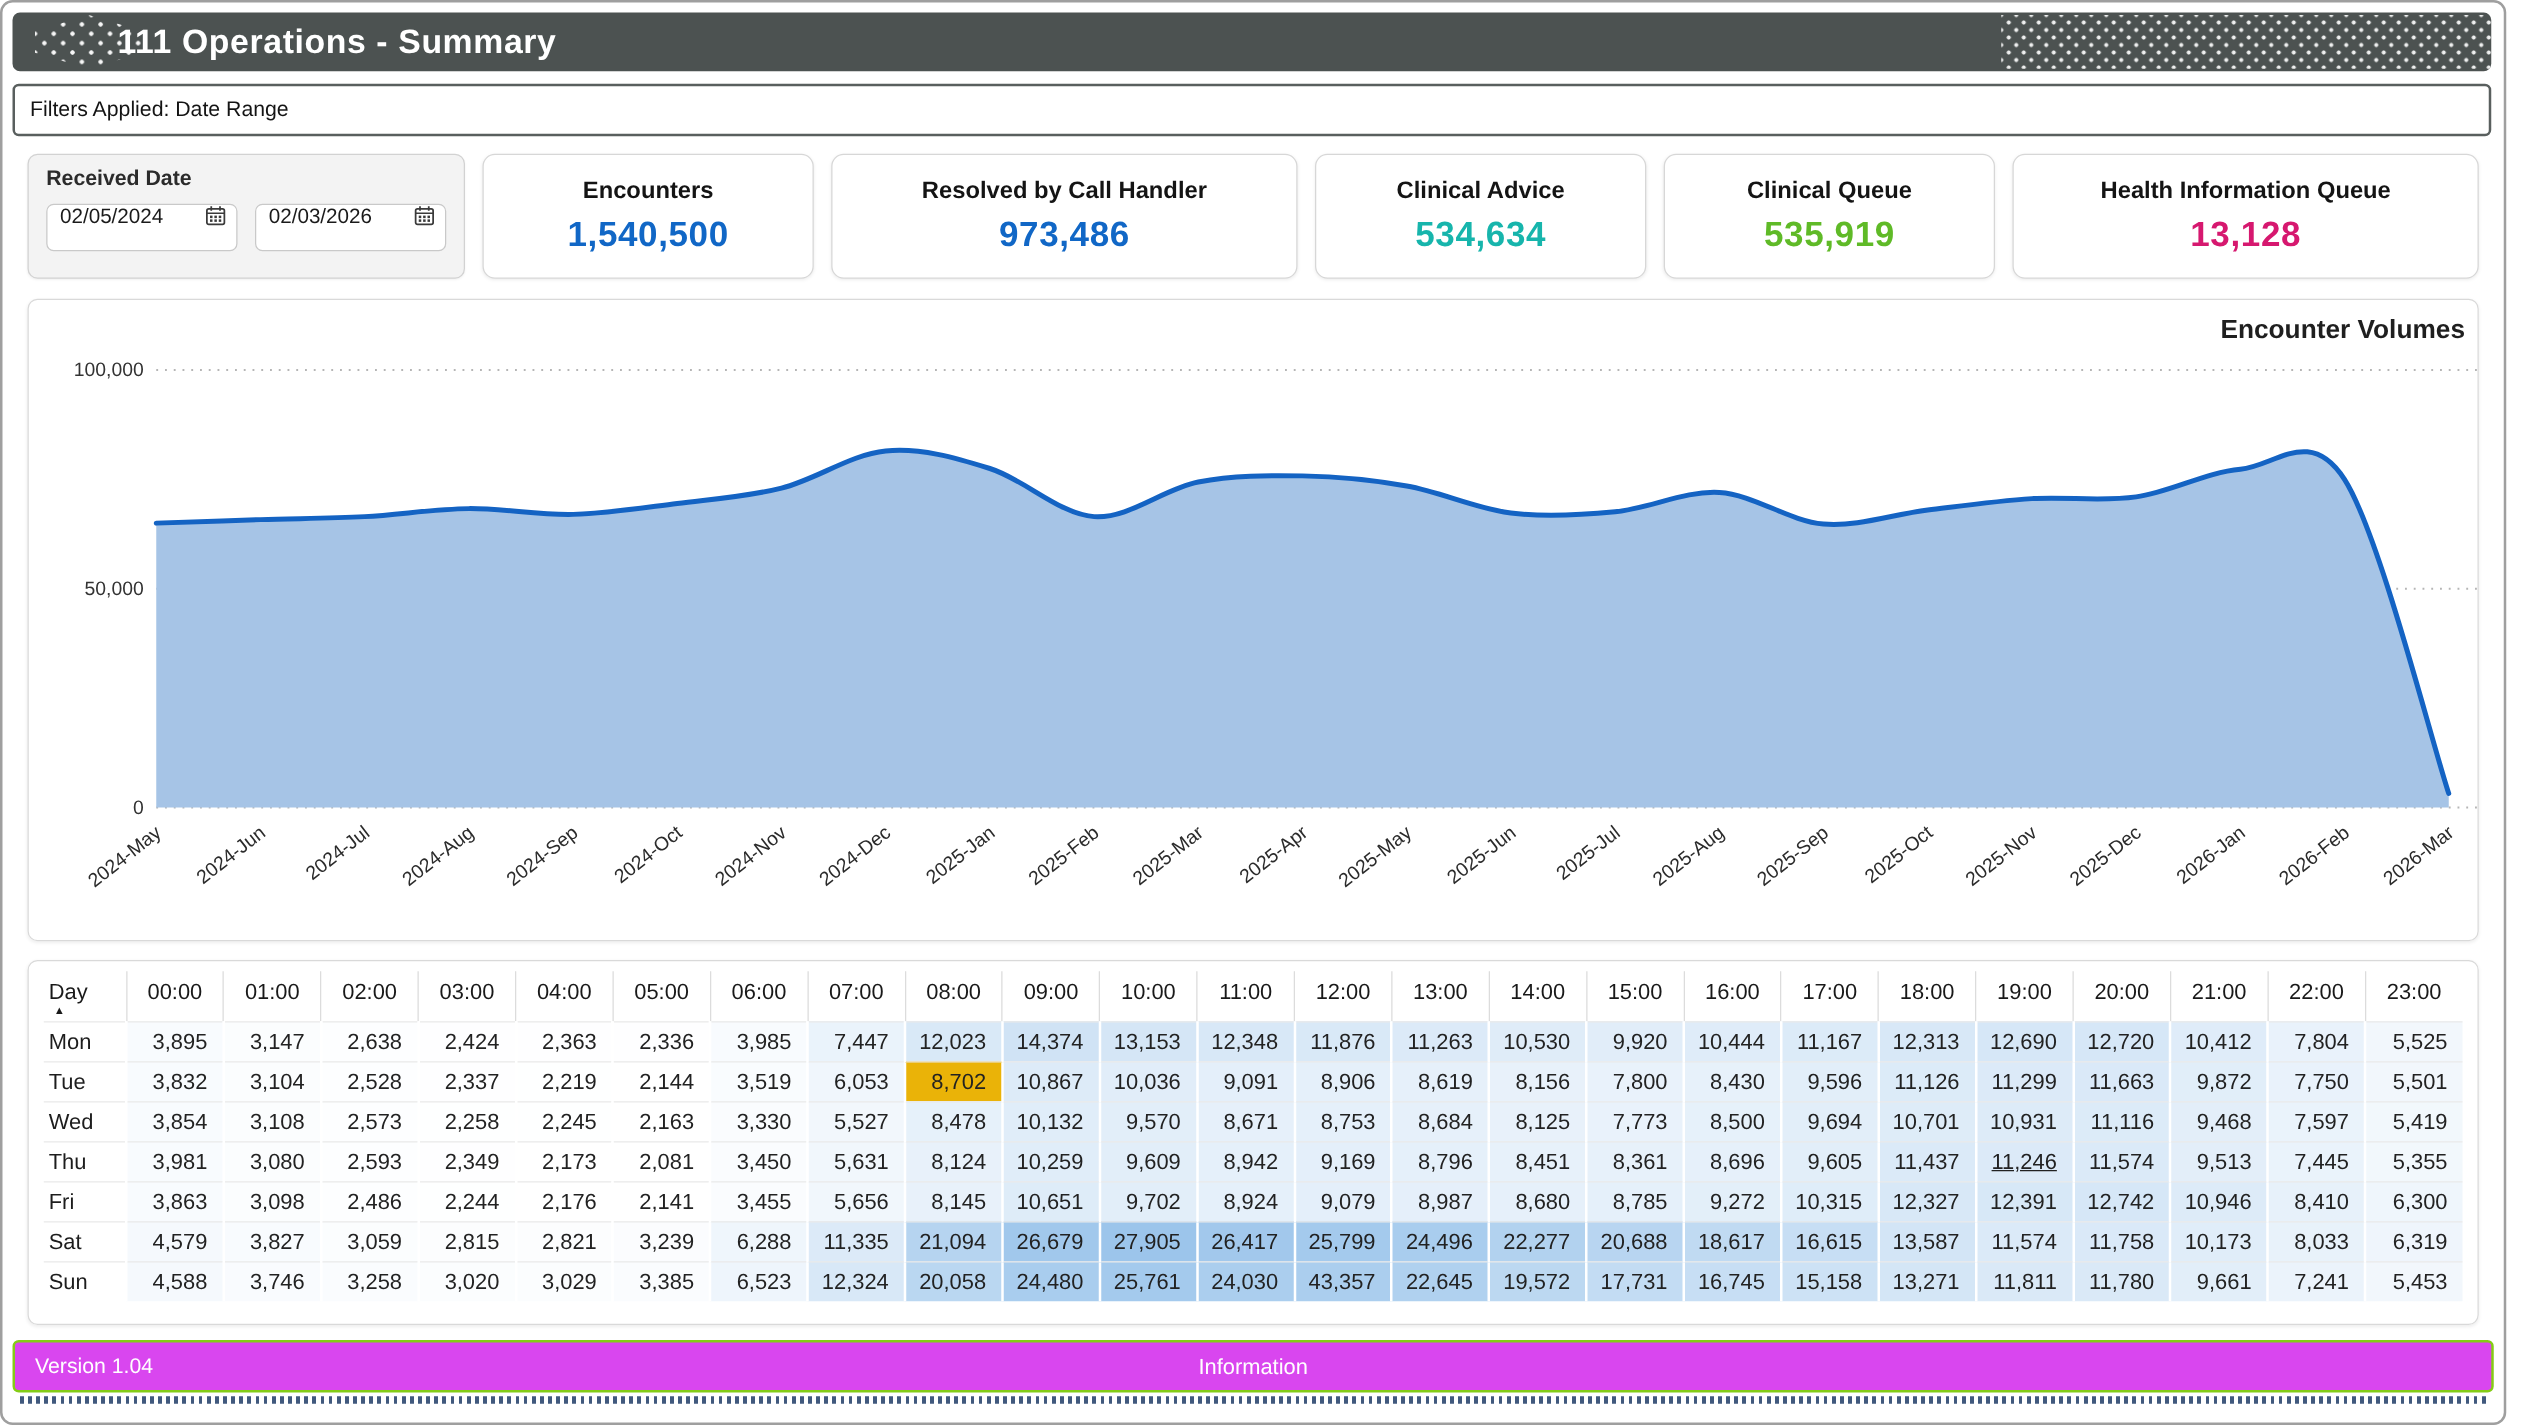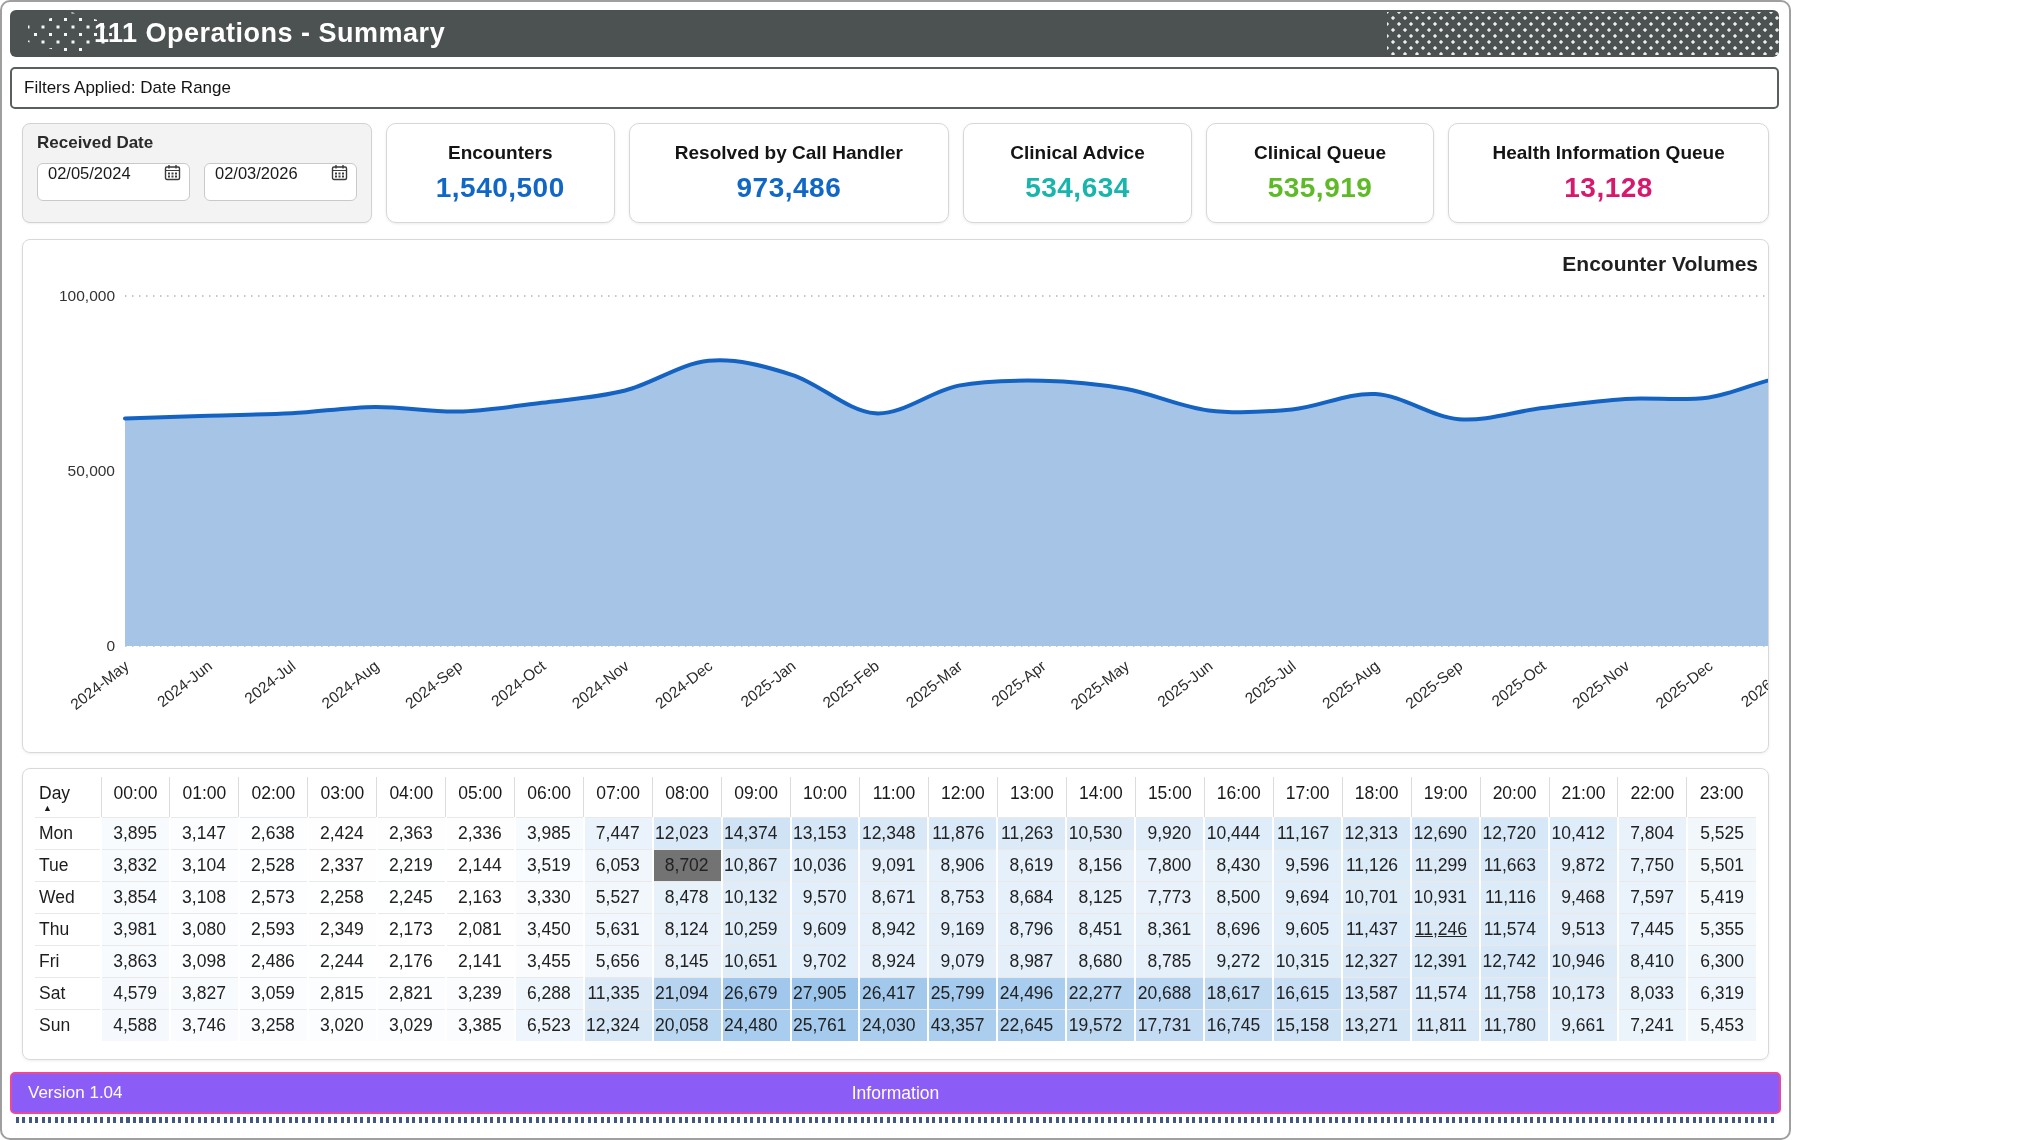--- a/index.html
+++ b/index.html
@@ -1,17 +1,17 @@
 <!DOCTYPE html>
 <html><head>
 <meta charset="utf-8">
 <style>
   * { box-sizing: border-box; margin: 0; padding: 0; }
   html,body { width: 2027px; height: 1140px; background: #fff; font-family: "Liberation Sans", sans-serif; }
-  .page { position: relative; width: 1791px; height: 1140px; border: 2px solid #9f9f9f; border-radius: 10px; overflow: hidden; background: #fff; }
+  .page { position: relative; width: 2005px; height: 1140px; border: 2px solid #9f9f9f; border-radius: 10px; overflow: hidden; background: #fff; }
 
   
   .titlebar { position: relative; margin: 8px 10px 0 8px; height: 47px; background: #4c5251; border-radius: 6px; display: flex; align-items: center; overflow: hidden; }
   .titlebar h1 { color: #fff; font-size: 27px; font-weight: 700; padding-left: 84px; letter-spacing: .5px; position: relative; z-index: 2; }
   .dots-left { position: absolute; left: 18px; top: 2px; bottom: 2px; width: 86px;
     background-image: radial-gradient(circle, rgba(255,255,255,.95) 1.5px, transparent 2px), radial-gradient(circle, rgba(255,255,255,.95) 1.5px, transparent 2px);
     background-size: 15px 15px, 15px 15px; background-position: 0 0, 7.5px 7.5px;
     clip-path: polygon(50% 0%, 100% 30%, 100% 70%, 50% 100%, 0% 70%, 0% 30%); }
   .dots-right { position: absolute; right: 0; top: 2px; bottom: 2px; width: 392px;
     background-image: radial-gradient(circle, rgba(255,255,255,.9) 1.4px, transparent 1.9px), radial-gradient(circle, rgba(255,255,255,.9) 1.4px, transparent 1.9px);
@@ -43,21 +43,21 @@
   
   .table-card { margin: 15px 20px 0 20px; height: 292px; border: 1px solid #d9d9d9; border-radius: 8px; box-shadow: 0 1px 3px rgba(0,0,0,.07); padding: 8px 12px 6px 12px; overflow: hidden; }
   table.heat { width: 100%; border-collapse: collapse; table-layout: fixed; }
   table.heat th { font-size: 17.5px; font-weight: 400; color: #191919; height: 40px; text-align: center; border-left: 1px solid #dcdcdc; vertical-align: top; padding-top: 6px; cursor: pointer; }
   table.heat th.day-col { width: 66px; text-align: left; border-left: none; padding-left: 4px; }
   .sort-arrow { display: block; font-size: 9px; line-height: 8px; color: #1a1a1a; padding-left: 4px; }
   table.heat td { font-size: 17.5px; color: #222; height: 32px; text-align: right; padding-right: 12px; border-top: 1px solid #e9e9e9; border-left: 2px solid #fff; cursor: pointer; }
   table.heat td.day-cell { text-align: left; padding-left: 4px; background: #fff !important; color: #1d1d1d; border-left: none; }
 
   
-  .footer { position: relative; margin: 12px 8px 0 8px; height: 42px; background: #8b5cf6; border: 2px solid #ec4899; border-radius: 5px; display: flex; align-items: center; }
+  .footer { position: relative; margin: 12px 8px 0 8px; height: 42px; background: #d946ef; border: 2px solid #84cc16; border-radius: 5px; display: flex; align-items: center; }
   .footer-version { color: #fff; font-size: 17px; padding-left: 16px; }
   .footer-info { position: absolute; left: 0; right: 0; text-align: center; color: #fff; font-size: 17.5px; cursor: pointer; }
   .bottom-dashes { margin: 3px 14px 0 14px; height: 6px; background: repeating-linear-gradient(90deg, #41597e 0 3px, transparent 3px 6.5px); }
 </style>
 </head>
 <body>
 
 <div class="page">
 
   <div class="titlebar">
@@ -228,21 +228,21 @@
           <tr>
             <td class="day-cell">Tue</td>
             <td style="background: rgb(248, 251, 254);">3,832</td>
             <td style="background: rgb(251, 253, 254);">3,104</td>
             <td style="background: rgb(253, 254, 255);">2,528</td>
             <td style="background: rgb(254, 254, 255);">2,337</td>
             <td style="background: rgb(254, 255, 255);">2,219</td>
             <td style="background: rgb(255, 255, 255);">2,144</td>
             <td style="background: rgb(249, 252, 254);">3,519</td>
             <td style="background: rgb(240, 246, 252);">6,053</td>
-            <td style="background: #737373;">8,702</td>
+            <td style="background: #eab308;">8,702</td>
             <td style="background: rgb(221, 235, 248);">10,867</td>
             <td style="background: rgb(225, 237, 249);">10,036</td>
             <td style="background: rgb(228, 239, 250);">9,091</td>
             <td style="background: rgb(229, 240, 250);">8,906</td>
             <td style="background: rgb(230, 240, 250);">8,619</td>
             <td style="background: rgb(232, 241, 250);">8,156</td>
             <td style="background: rgb(233, 242, 251);">7,800</td>
             <td style="background: rgb(231, 241, 250);">8,430</td>
             <td style="background: rgb(226, 238, 249);">9,596</td>
             <td style="background: rgb(220, 235, 248);">11,126</td>

